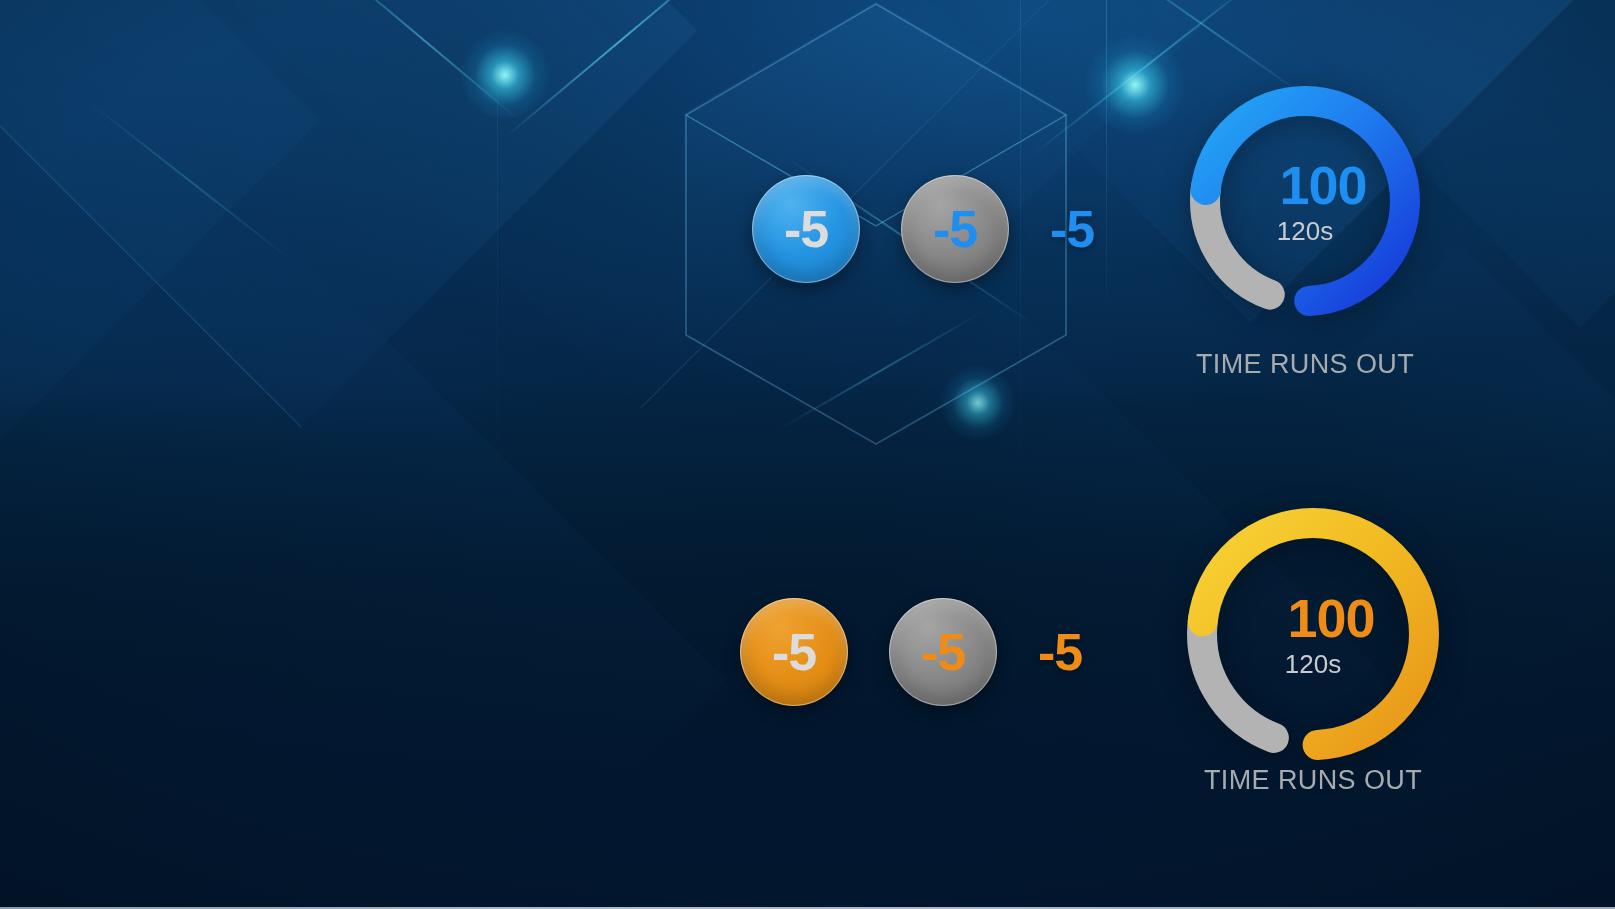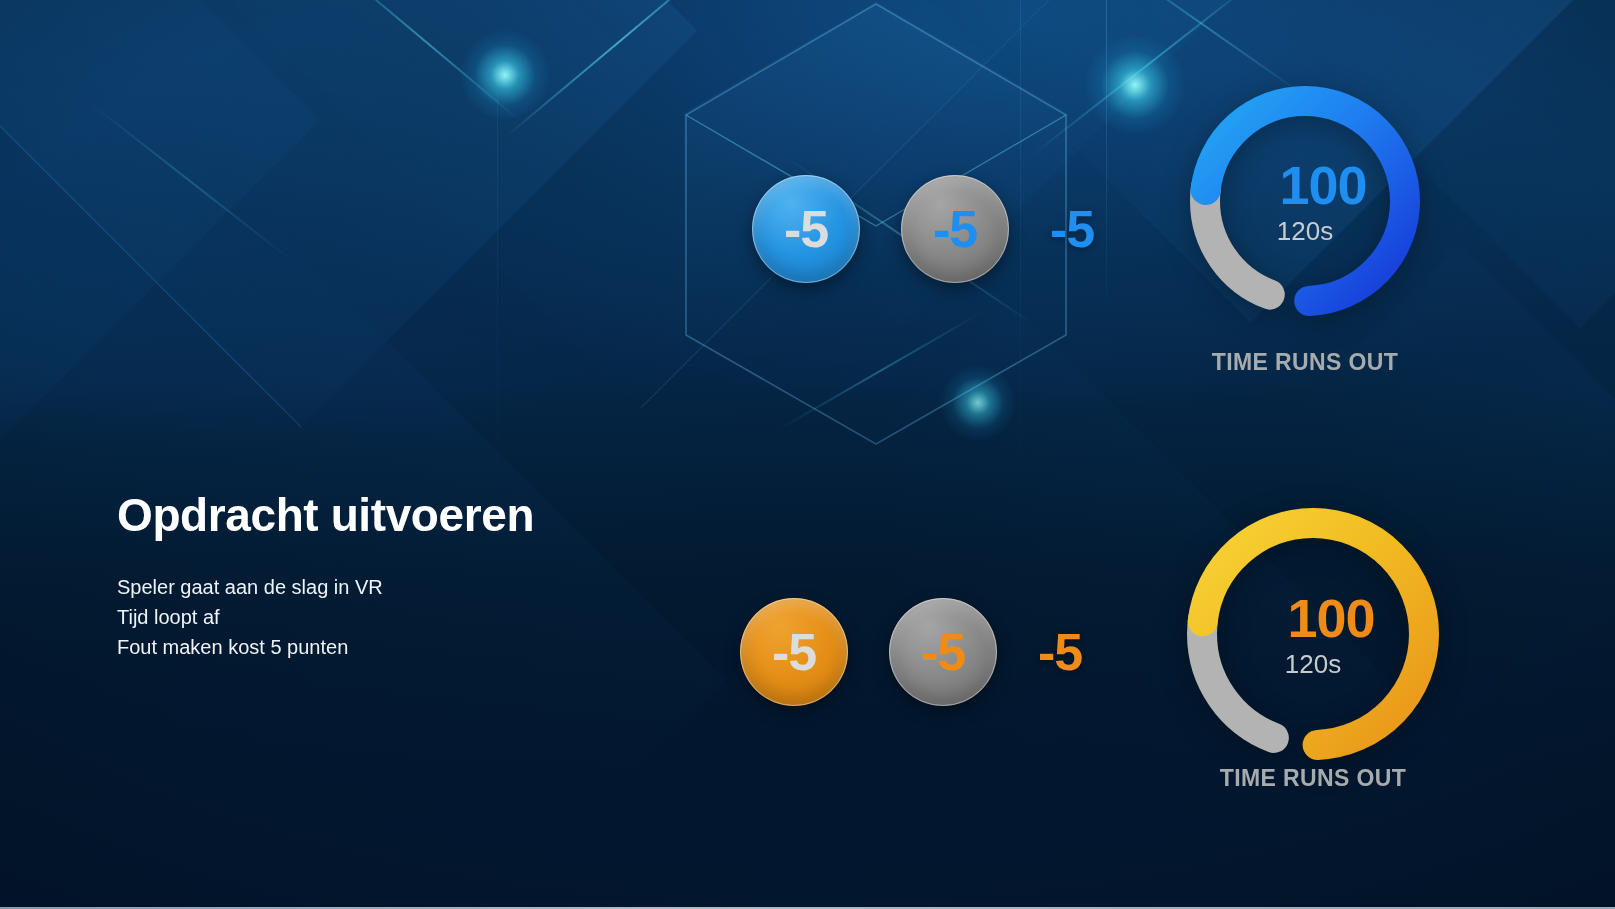--- a/index.html
+++ b/index.html
@@ -145,21 +145,21 @@
   .gauge-center{
     position:absolute; left:0; right:0; top:0; bottom:0;
     display:flex; flex-direction:column; align-items:center; justify-content:center;
   }
   .g-value{font-size:54px; font-weight:700; line-height:1; letter-spacing:-1px;margin-left:36px;}
   .g-sub{font-size:26px; font-weight:400; color:#c9ccce; margin-top:6px; line-height:1;}
   .g-blue .g-value{color:#1e8ef0;}
   .g-orange .g-value{color:#ef8c18;}
   .g-label{
     position:absolute; left:50%; transform:translateX(-50%);
-    font-size:23px; font-weight:700; color:#a7abad; letter-spacing:.4px; white-space:nowrap;
+    font-size:27px; font-weight:400; color:#a7abad; letter-spacing:.4px; white-space:nowrap;
   }
 </style>
 </head>
 <body>
 
 <div id="stage">
 
   <div class="bg-base"></div>
   <div class="shard s1"></div>
   <div class="shard s2"></div>
@@ -191,26 +191,20 @@
   <div class="edge e5"></div>
   <div class="edge e6"></div>
 
   <div class="glow g1"></div>
   <div class="glow g2"></div>
   <div class="glow g3"></div>
 
   <div class="bg-bottom"></div>
   <div class="bg-vig"></div>
 
-  <div class="headline">Opdracht uitvoeren</div>
-  <div class="sublines">
-    <div>Speler gaat aan de slag in VR</div>
-    <div>Tijd loopt af</div>
-    <div>Fout maken kost 5 punten</div>
-  </div>
 
   <div class="badge-row" style="left:752px; top:175px; gap:41px;">
     <div class="chip chip-blue">-5</div>
     <div class="chip chip-grey">-5</div>
     <div class="plain plain-blue">-5</div>
   </div>
 
   <div class="badge-row" style="left:740px; top:598px; gap:41px;">
     <div class="chip chip-orange">-5</div>
     <div class="chip chip-grey-o">-5</div>

